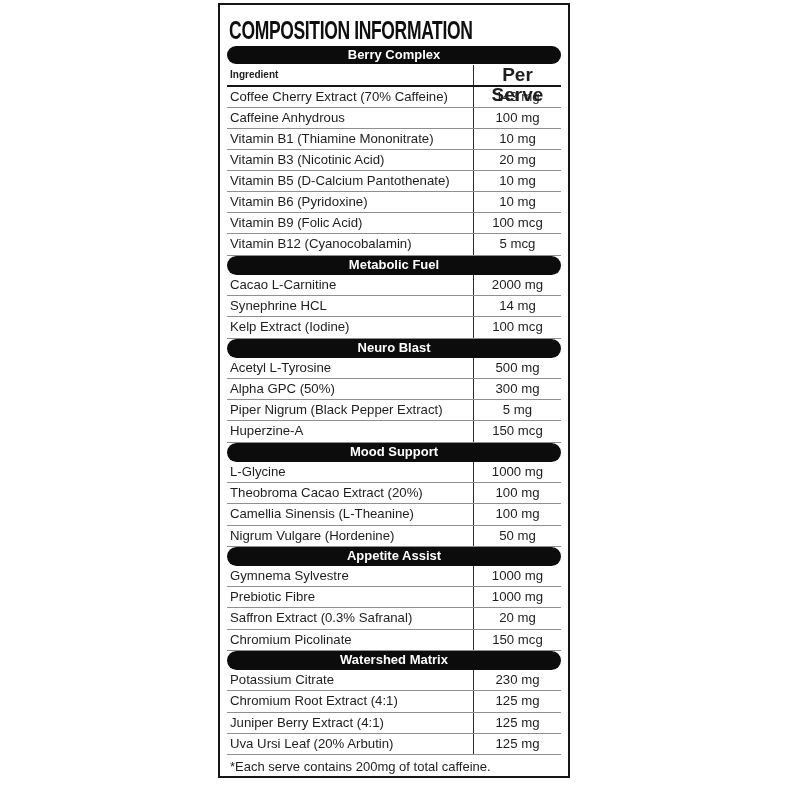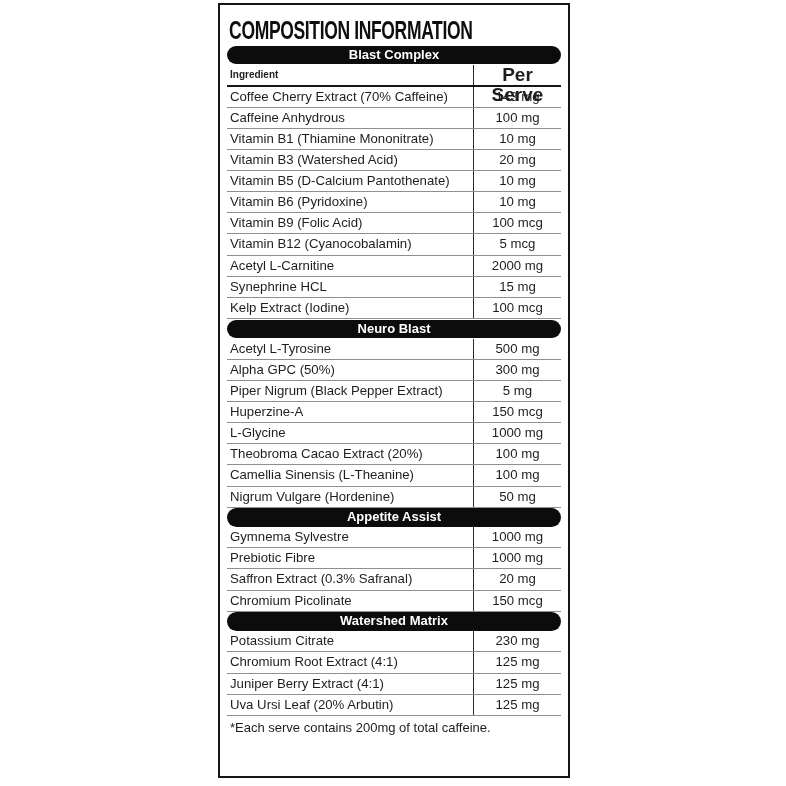--- a/index.html
+++ b/index.html
@@ -103,64 +103,65 @@
     line-height: 17px;
   }
 </style>
 </head>
 <body>
 
 <div class="page">
   <div class="panel">
     <div class="title">COMPOSITION INFORMATION</div>
     <div id="table-body">
-        <div class="banner">Blast Complex</div>
+        <div class="banner">Berry Complex</div>
         <div class="header-row">
           <div class="header-name">Ingredient</div>
           <div class="header-value">Per Serve</div>
         </div>
         <div class="row">
           <div class="cell-name">Coffee Cherry Extract (70% Caffeine)</div>
           <div class="cell-value">143 mg</div>
         </div>
         <div class="row">
           <div class="cell-name">Caffeine Anhydrous</div>
           <div class="cell-value">100 mg</div>
         </div>
         <div class="row">
           <div class="cell-name">Vitamin B1 (Thiamine Mononitrate)</div>
           <div class="cell-value">10 mg</div>
         </div>
         <div class="row">
-          <div class="cell-name">Vitamin B3 (Watershed Acid)</div>
+          <div class="cell-name">Vitamin B3 (Nicotinic Acid)</div>
           <div class="cell-value">20 mg</div>
         </div>
         <div class="row">
           <div class="cell-name">Vitamin B5 (D-Calcium Pantothenate)</div>
           <div class="cell-value">10 mg</div>
         </div>
         <div class="row">
           <div class="cell-name">Vitamin B6 (Pyridoxine)</div>
           <div class="cell-value">10 mg</div>
         </div>
         <div class="row">
           <div class="cell-name">Vitamin B9 (Folic Acid)</div>
           <div class="cell-value">100 mcg</div>
         </div>
         <div class="row">
           <div class="cell-name">Vitamin B12 (Cyanocobalamin)</div>
           <div class="cell-value">5 mcg</div>
         </div>
-        <div class="row">
-          <div class="cell-name">Acetyl L-Carnitine</div>
+        <div class="banner">Metabolic Fuel</div>
+        <div class="row">
+          <div class="cell-name">Cacao L-Carnitine</div>
           <div class="cell-value">2000 mg</div>
         </div>
         <div class="row">
           <div class="cell-name">Synephrine HCL</div>
-          <div class="cell-value">15 mg</div>
+          <div class="cell-value">14 mg</div>
         </div>
         <div class="row">
           <div class="cell-name">Kelp Extract (Iodine)</div>
           <div class="cell-value">100 mcg</div>
         </div>
         <div class="banner">Neuro Blast</div>
         <div class="row">
           <div class="cell-name">Acetyl L-Tyrosine</div>
           <div class="cell-value">500 mg</div>
         </div>
@@ -169,20 +170,21 @@
           <div class="cell-value">300 mg</div>
         </div>
         <div class="row">
           <div class="cell-name">Piper Nigrum (Black Pepper Extract)</div>
           <div class="cell-value">5 mg</div>
         </div>
         <div class="row">
           <div class="cell-name">Huperzine-A</div>
           <div class="cell-value">150 mcg</div>
         </div>
+        <div class="banner">Mood Support</div>
         <div class="row">
           <div class="cell-name">L-Glycine</div>
           <div class="cell-value">1000 mg</div>
         </div>
         <div class="row">
           <div class="cell-name">Theobroma Cacao Extract (20%)</div>
           <div class="cell-value">100 mg</div>
         </div>
         <div class="row">
           <div class="cell-name">Camellia Sinensis (L-Theanine)</div>

